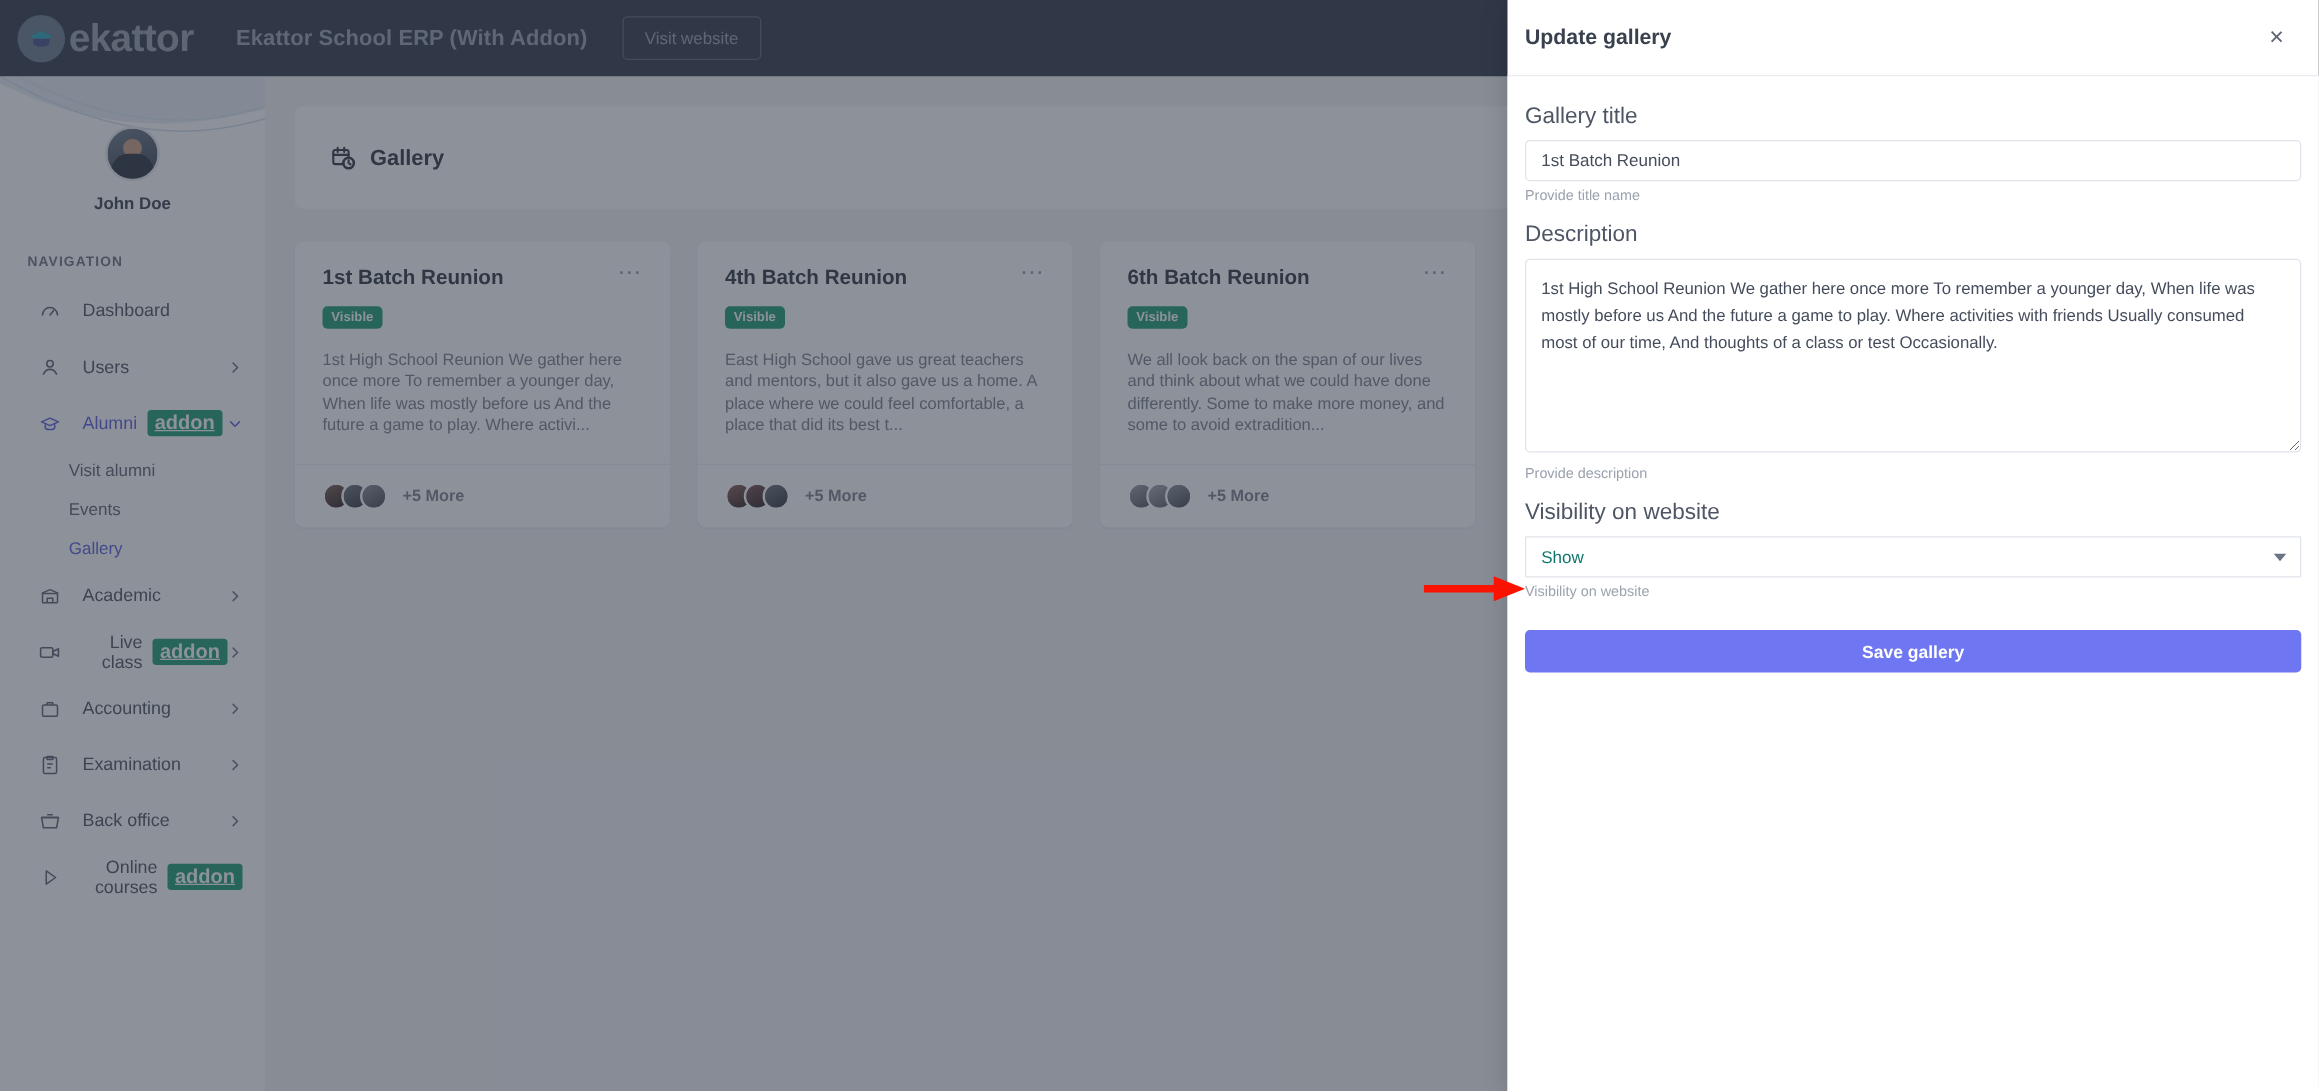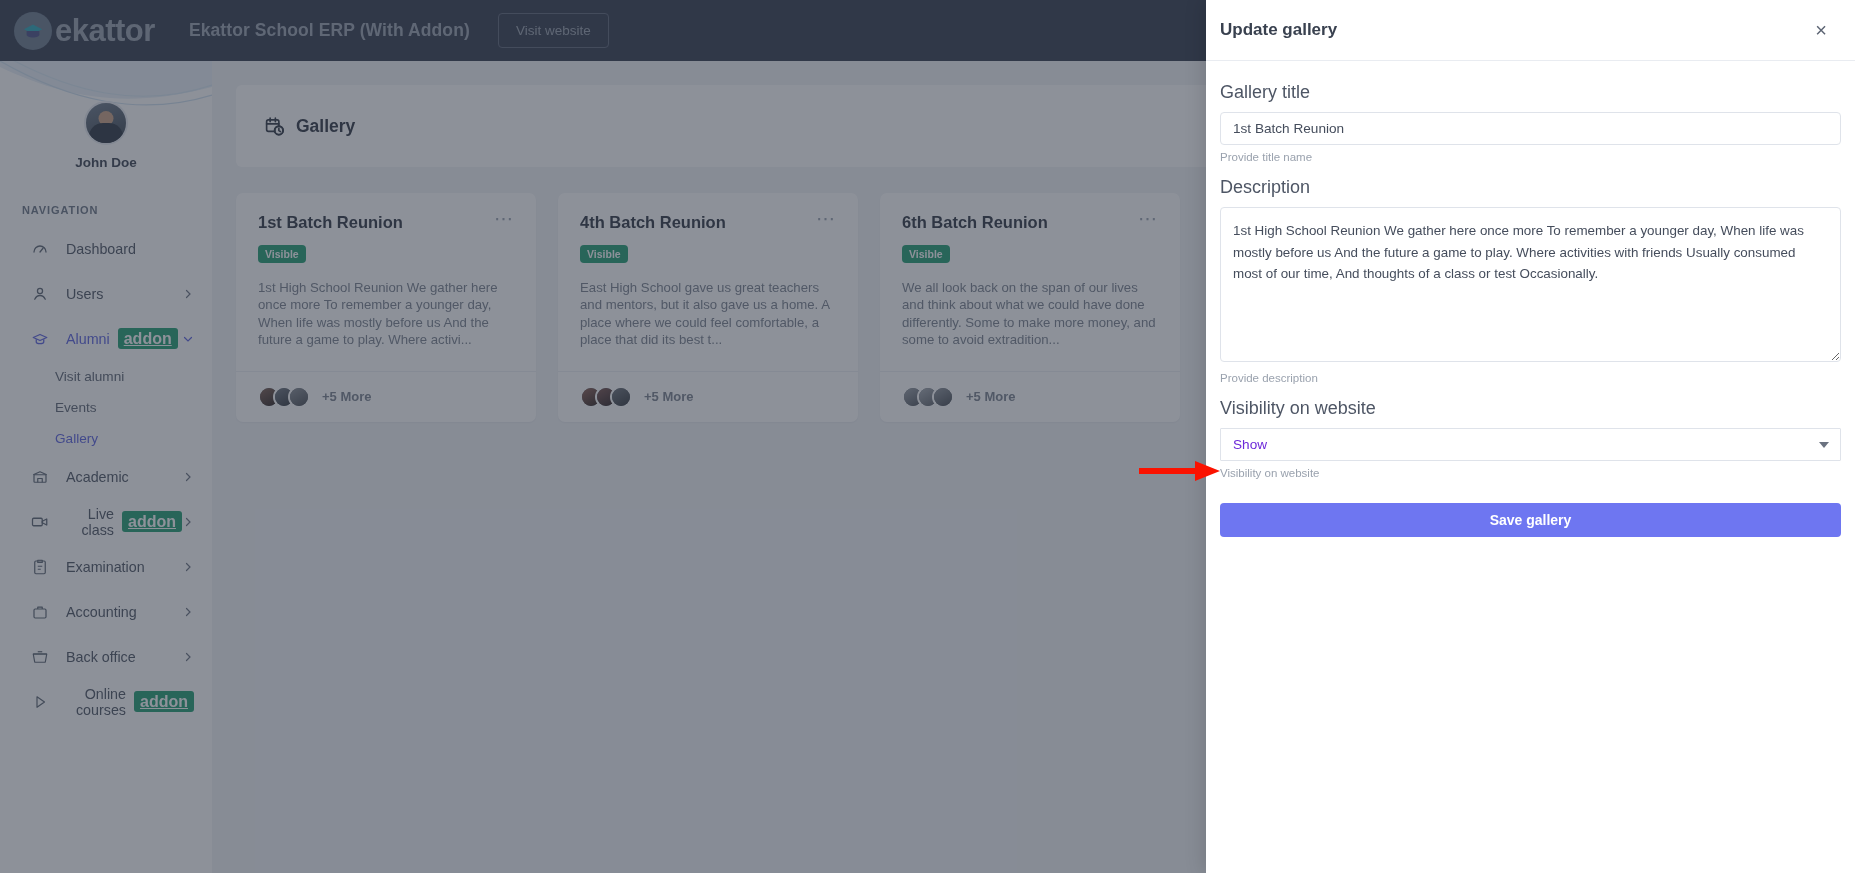--- a/index.html
+++ b/index.html
@@ -206,21 +206,21 @@
     border: 1px solid #dfe3ea; border-radius: 4px;
     padding: 12px; font-size: 13.4px; line-height: 1.62;
     color: #454d5c; resize: vertical;
     font-family: "Liberation Sans", sans-serif;
     outline: none; background:#fff;
   }
   .select-wrap { position: relative; }
   .select-box {
     width: 100%; height: 33px;
     border: 1px solid #dfe3ea; border-radius: 1px;
-    padding: 0 30px 0 12px; font-size: 13.6px; color: #6d28d9;
+    padding: 0 30px 0 12px; font-size: 13.6px; color: #0f766e;
     display: flex; align-items: center; background:#fff;
     cursor: pointer;
   }
   .select-arrow {
     position: absolute; right: 12px; top: 50%;
     transform: translateY(-50%);
     width: 0; height: 0;
     border-left: 5px solid transparent;
     border-right: 5px solid transparent;
     border-top: 6px solid #6b7280;
@@ -358,41 +358,41 @@
       <span class="chev">
         <svg width="12" height="12" viewBox="0 0 24 24" fill="none" stroke="#6b7280" stroke-width="2.4" stroke-linecap="round">
             <path d="M9 5l7 7-7 7"></path>
           </svg>
       </span>
     </div>
 
     <div class="nav-item">
       <span class="ico">
         <svg width="18" height="18" viewBox="0 0 24 24" fill="none" stroke="#5b6471" stroke-width="1.6" stroke-linejoin="round">
+          <rect x="4" y="8" width="16" height="12" rx="1.6"></rect>
+            <path d="M9 8V5.5h6V8"></path>
+        </svg>
+      </span>
+      <span class="lbl">Accounting</span>
+      <span class="chev">
+        <svg width="12" height="12" viewBox="0 0 24 24" fill="none" stroke="#6b7280" stroke-width="2.4" stroke-linecap="round">
+            <path d="M9 5l7 7-7 7"></path>
+          </svg>
+      </span>
+    </div>
+
+    <div class="nav-item">
+      <span class="ico">
+        <svg width="18" height="18" viewBox="0 0 24 24" fill="none" stroke="#5b6471" stroke-width="1.6" stroke-linejoin="round">
           <rect x="5" y="4" width="14" height="17" rx="1.6"></rect>
             <path d="M9 3h6v3H9z"></path>
             <path d="M9 11h6M9 15h4"></path>
         </svg>
       </span>
       <span class="lbl">Examination</span>
-      <span class="chev">
-        <svg width="12" height="12" viewBox="0 0 24 24" fill="none" stroke="#6b7280" stroke-width="2.4" stroke-linecap="round">
-            <path d="M9 5l7 7-7 7"></path>
-          </svg>
-      </span>
-    </div>
-
-    <div class="nav-item">
-      <span class="ico">
-        <svg width="18" height="18" viewBox="0 0 24 24" fill="none" stroke="#5b6471" stroke-width="1.6" stroke-linejoin="round">
-          <rect x="4" y="8" width="16" height="12" rx="1.6"></rect>
-            <path d="M9 8V5.5h6V8"></path>
-        </svg>
-      </span>
-      <span class="lbl">Accounting</span>
       <span class="chev">
         <svg width="12" height="12" viewBox="0 0 24 24" fill="none" stroke="#6b7280" stroke-width="2.4" stroke-linecap="round">
             <path d="M9 5l7 7-7 7"></path>
           </svg>
       </span>
     </div>
 
     <div class="nav-item">
       <span class="ico">
         <svg width="18" height="18" viewBox="0 0 24 24" fill="none" stroke="#5b6471" stroke-width="1.6" stroke-linejoin="round">

